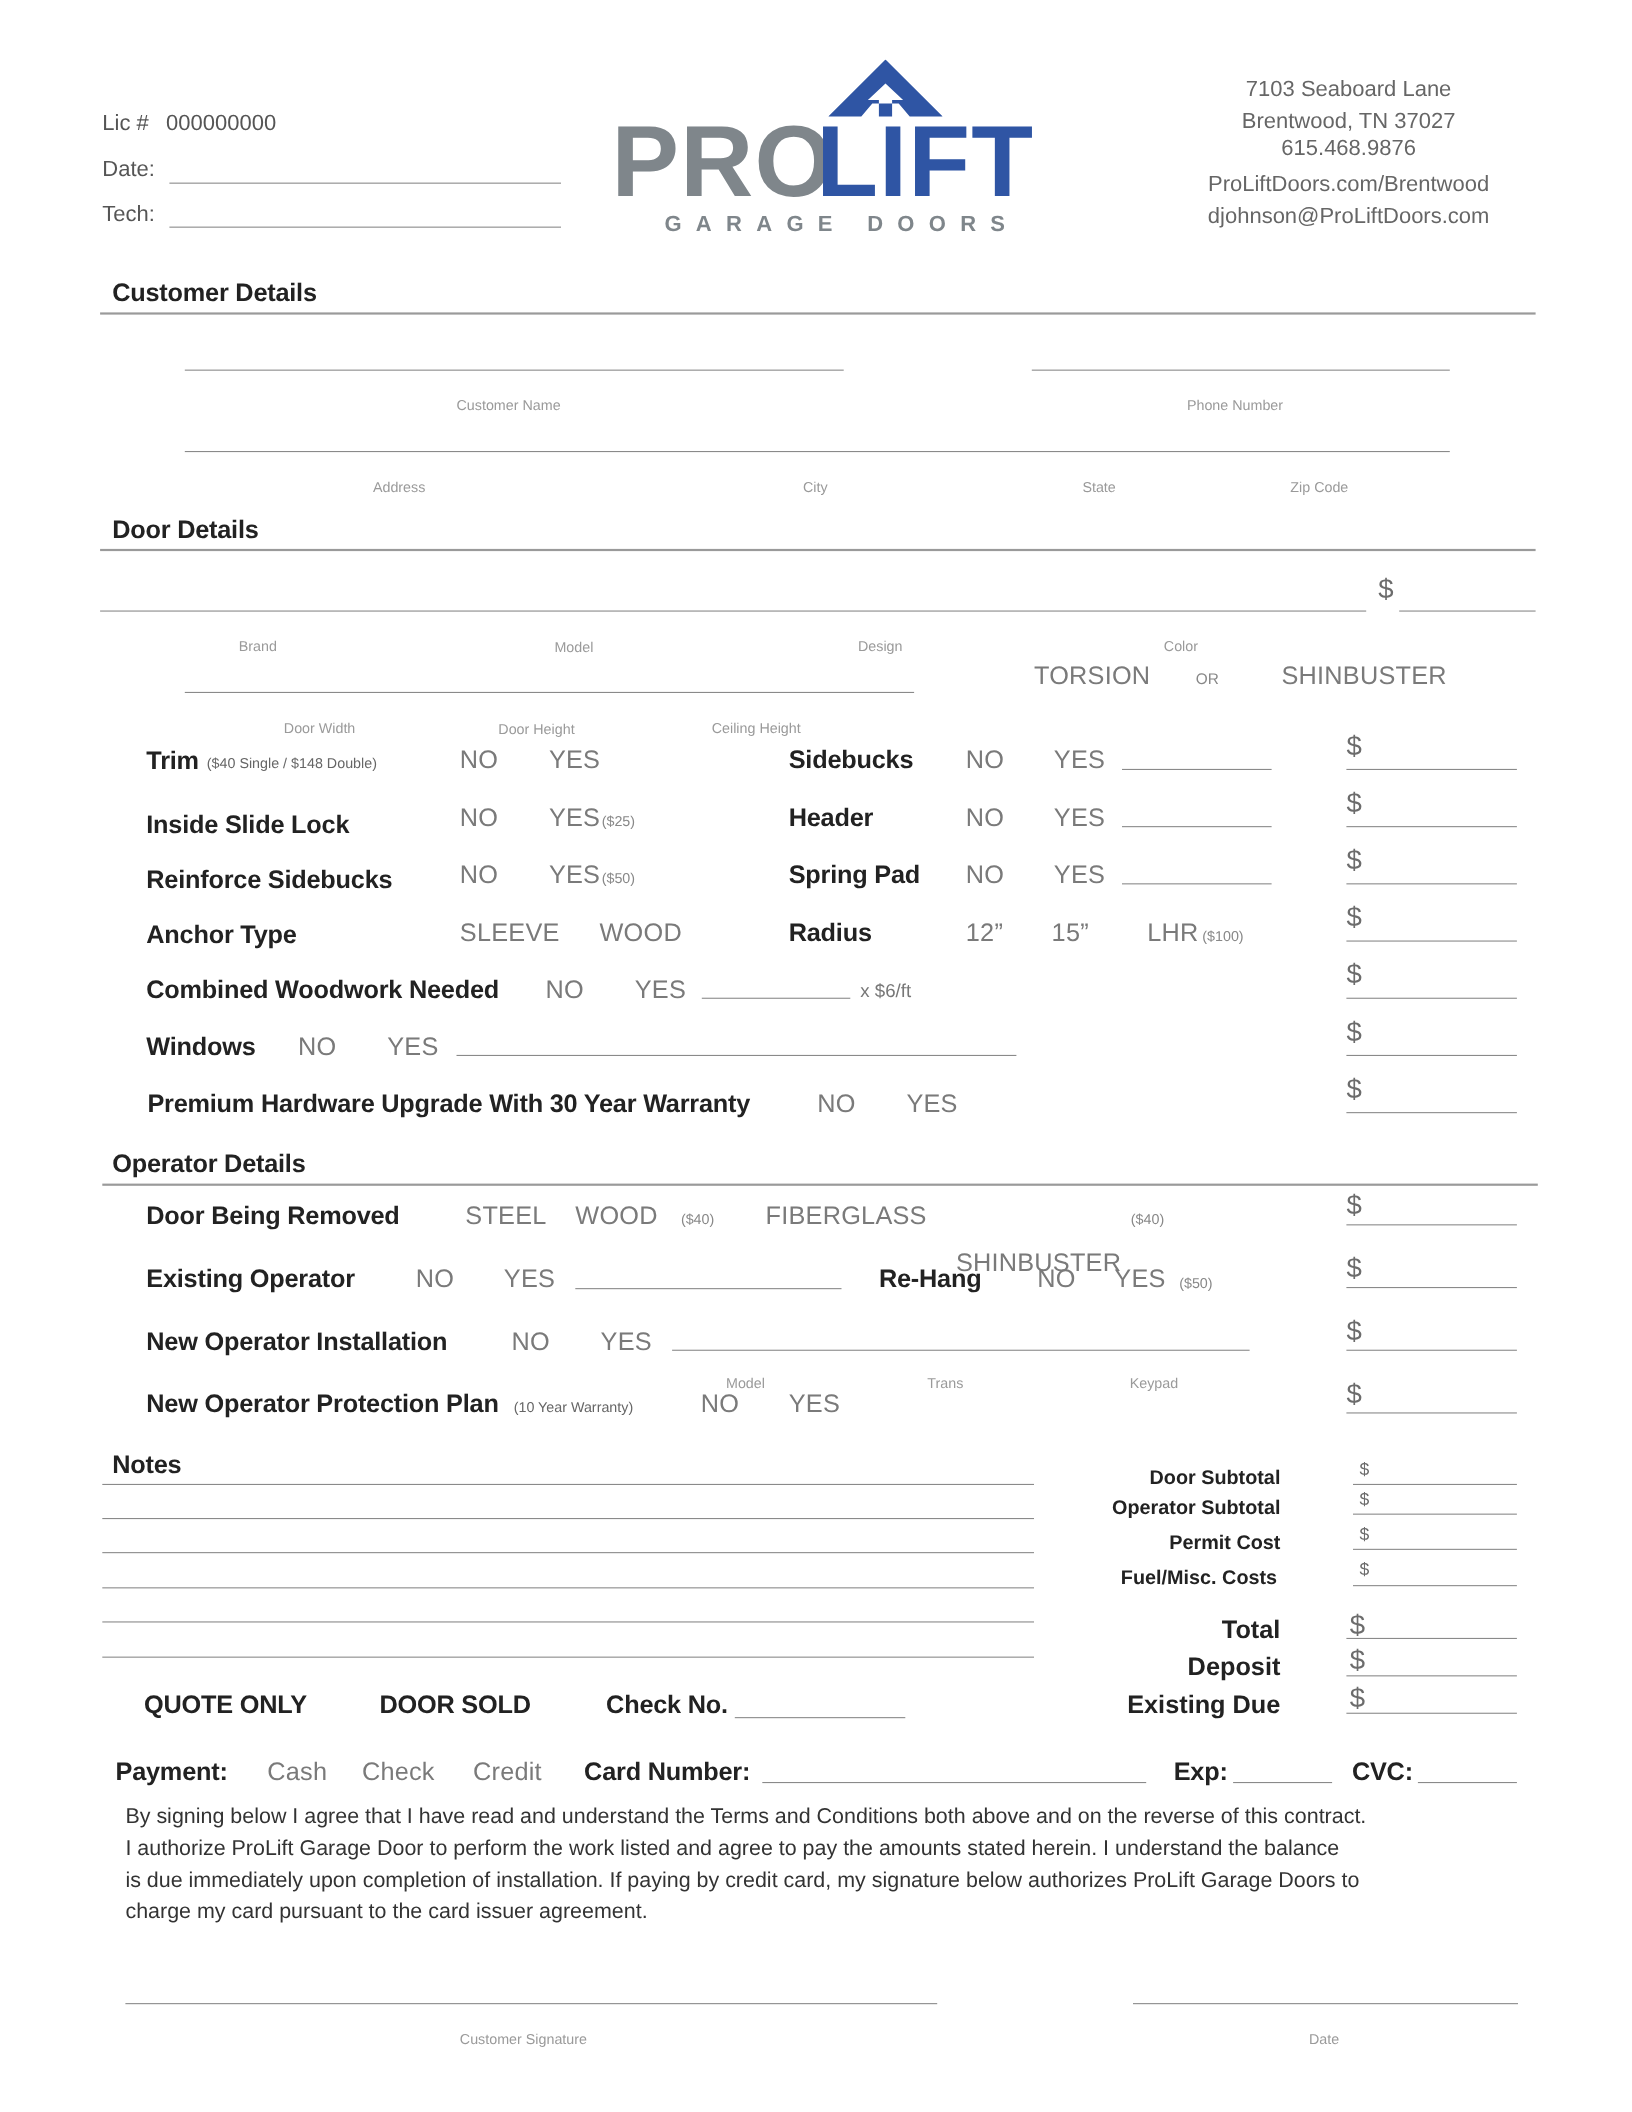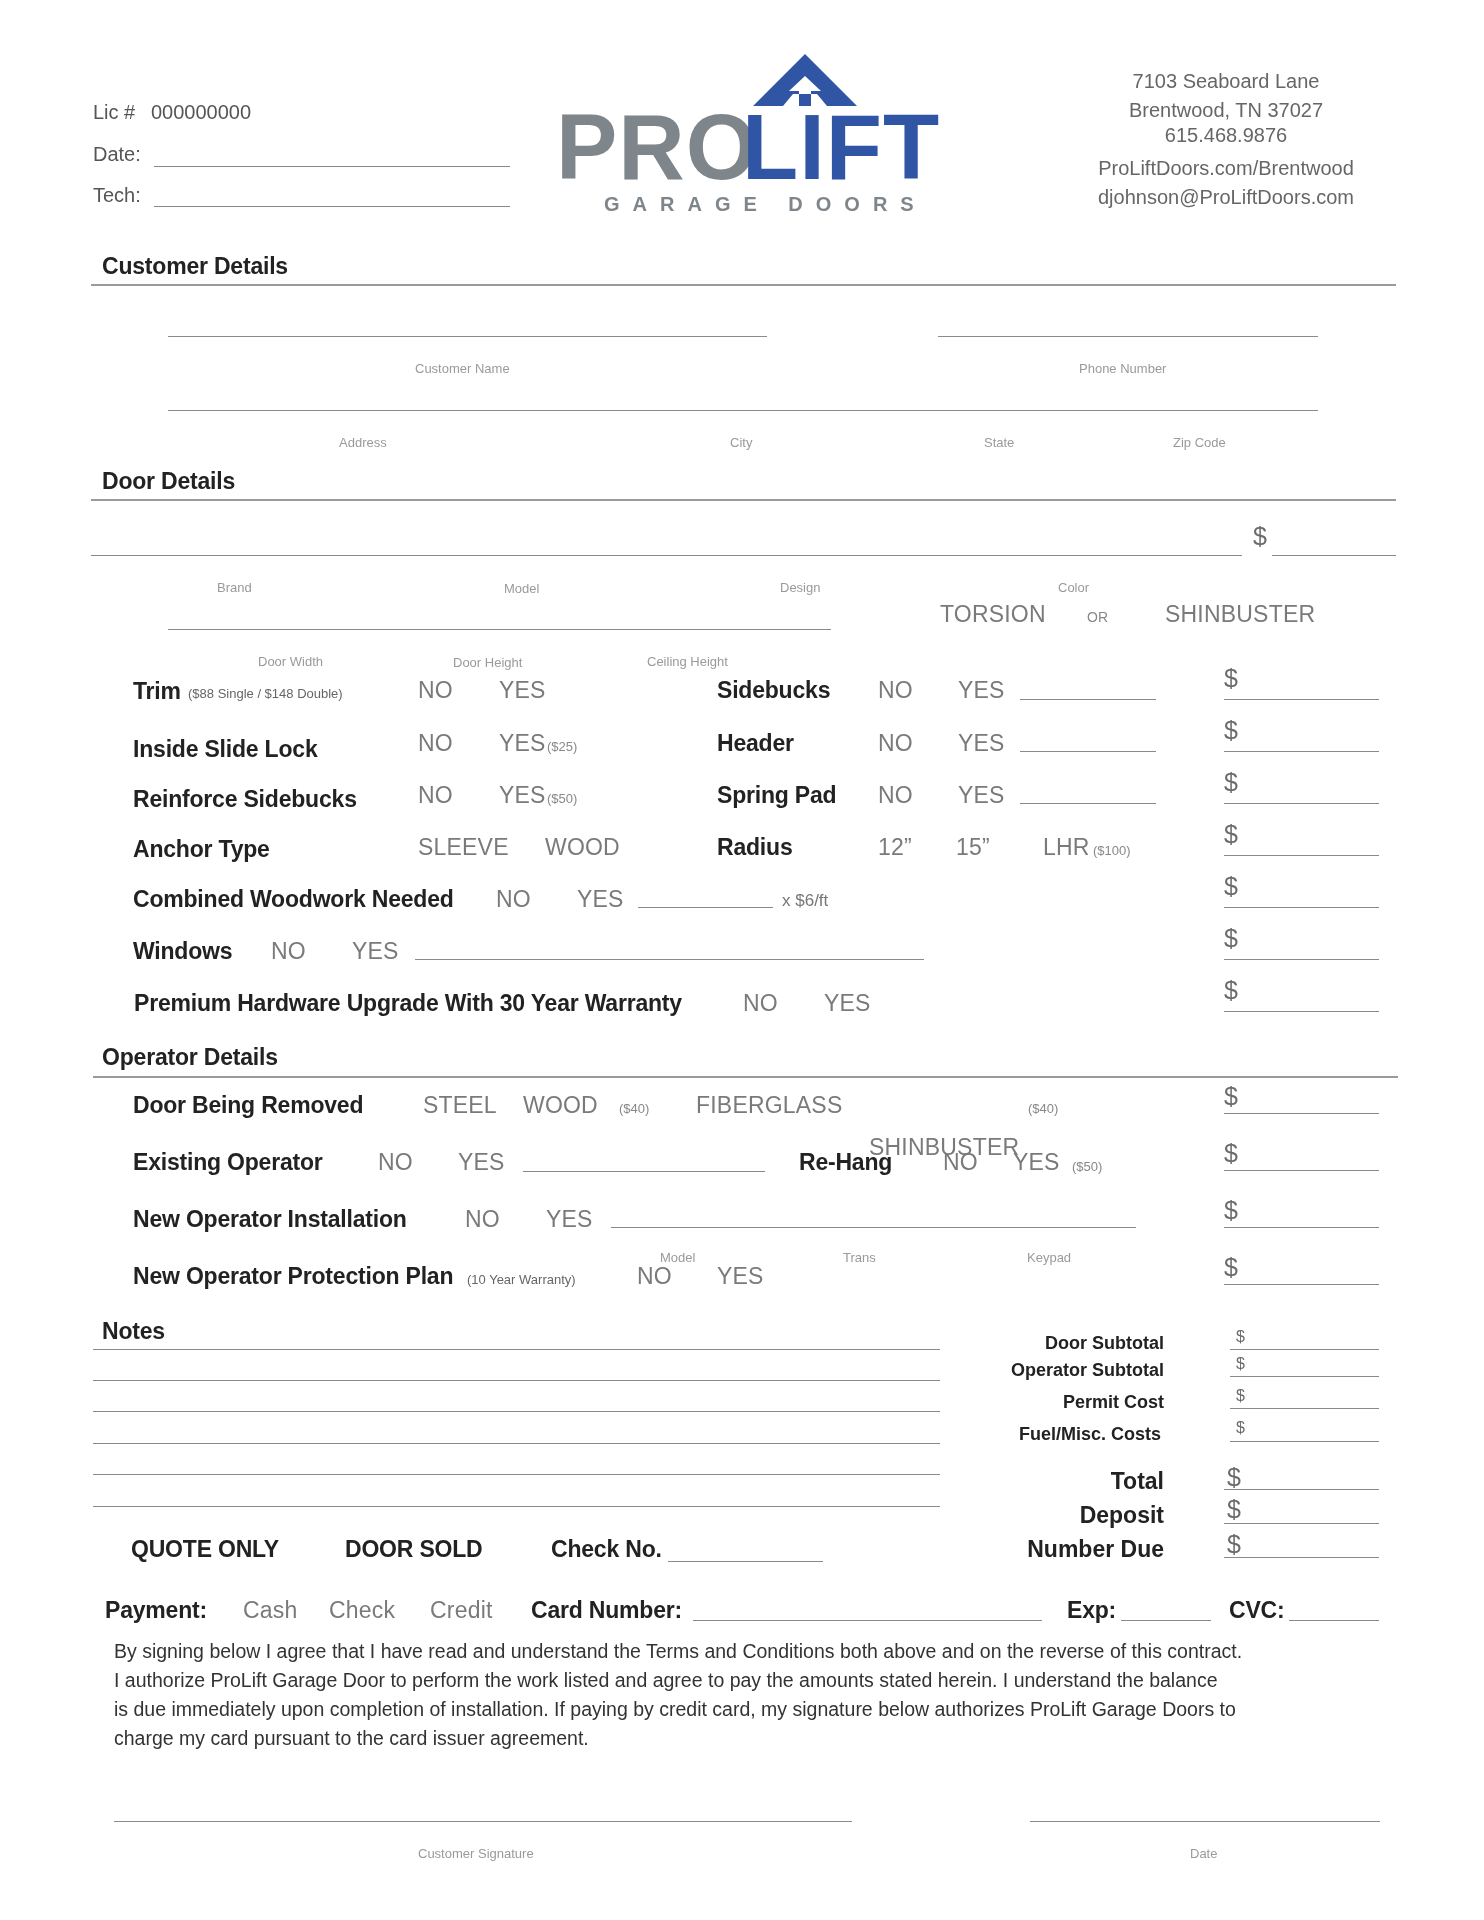--- a/index.html
+++ b/index.html
@@ -86,21 +86,21 @@
   <span class="abs cap" style="left:258px; top:638px;">Door Width</span>
   <span class="abs cap" style="left:453px; top:639px;">Door Height</span>
   <span class="abs cap" style="left:647px; top:638px;">Ceiling Height</span>
 
   <span class="abs opt clickable" style="left:940px; top:601px;">TORSION</span>
   <span class="abs clickable" style="left:1087px; top:609px; font-size:14px; color:#888;">OR</span>
   <span class="abs opt clickable" style="left:1165px; top:601px;">SHINBUSTER</span>
 
   <div>
     <span class="abs lbl" style="left:133px; top:678px;">Trim</span>
-    <span class="abs note" style="left:188px; top:686px;">($88 Single / $148 Double)</span>
+    <span class="abs note" style="left:188px; top:686px;">($40 Single / $148 Double)</span>
     <span class="abs opt clickable" style="left:418px; top:677px;">NO</span>
     <span class="abs opt clickable" style="left:499px; top:677px;">YES</span>
   </div>
   <div>
     <span class="abs lbl" style="left:717px; top:677px;">Sidebucks</span>
     <span class="abs opt clickable" style="left:878px; top:677px;">NO</span>
     <span class="abs opt clickable" style="left:958px; top:677px;">YES</span>
     <div class="hline" style="left:1020px; top:699px; width:136px;"></div>
   </div>
 
@@ -266,21 +266,21 @@
   <div class="hline" style="left:1230px; top:1441px; width:149px;"></div>
 
   <div class="abs sum-lbl-lg" style="left:960px; top:1468px; width:204px;">Total</div>
   <span class="abs dollar" style="left:1227px; top:1463px;">$</span>
   <div class="hline" style="left:1224px; top:1489px; width:155px;"></div>
 
   <div class="abs sum-lbl-lg" style="left:960px; top:1502px; width:204px;">Deposit</div>
   <span class="abs dollar" style="left:1227px; top:1495px;">$</span>
   <div class="hline" style="left:1224px; top:1523px; width:155px;"></div>
 
-  <div class="abs sum-lbl-lg" style="left:960px; top:1536px; width:204px;">Number Due</div>
+  <div class="abs sum-lbl-lg" style="left:960px; top:1536px; width:204px;">Existing Due</div>
   <span class="abs dollar" style="left:1227px; top:1530px;">$</span>
   <div class="hline" style="left:1224px; top:1557px; width:155px;"></div>
 </div>
 
 <div>
   <span class="abs lbl clickable" style="left:131px; top:1536px;">QUOTE ONLY</span>
   <span class="abs lbl clickable" style="left:345px; top:1536px;">DOOR SOLD</span>
   <span class="abs lbl" style="left:551px; top:1536px;">Check No.</span>
   <div class="hline" style="left:668px; top:1561px; width:155px;"></div>
 </div>

